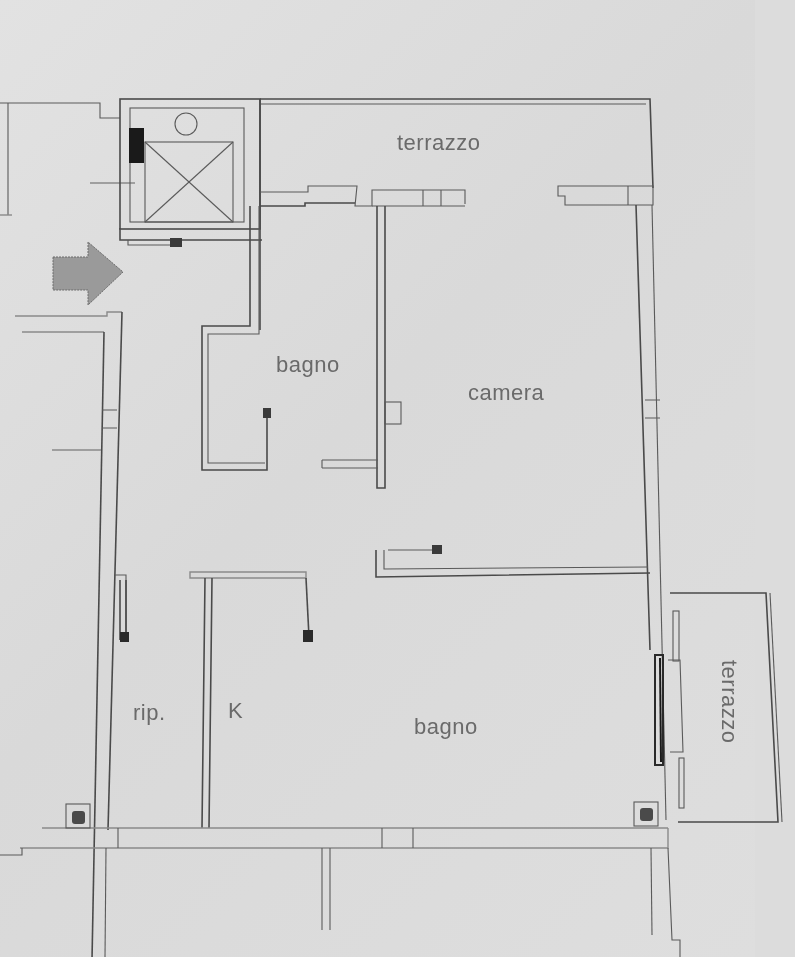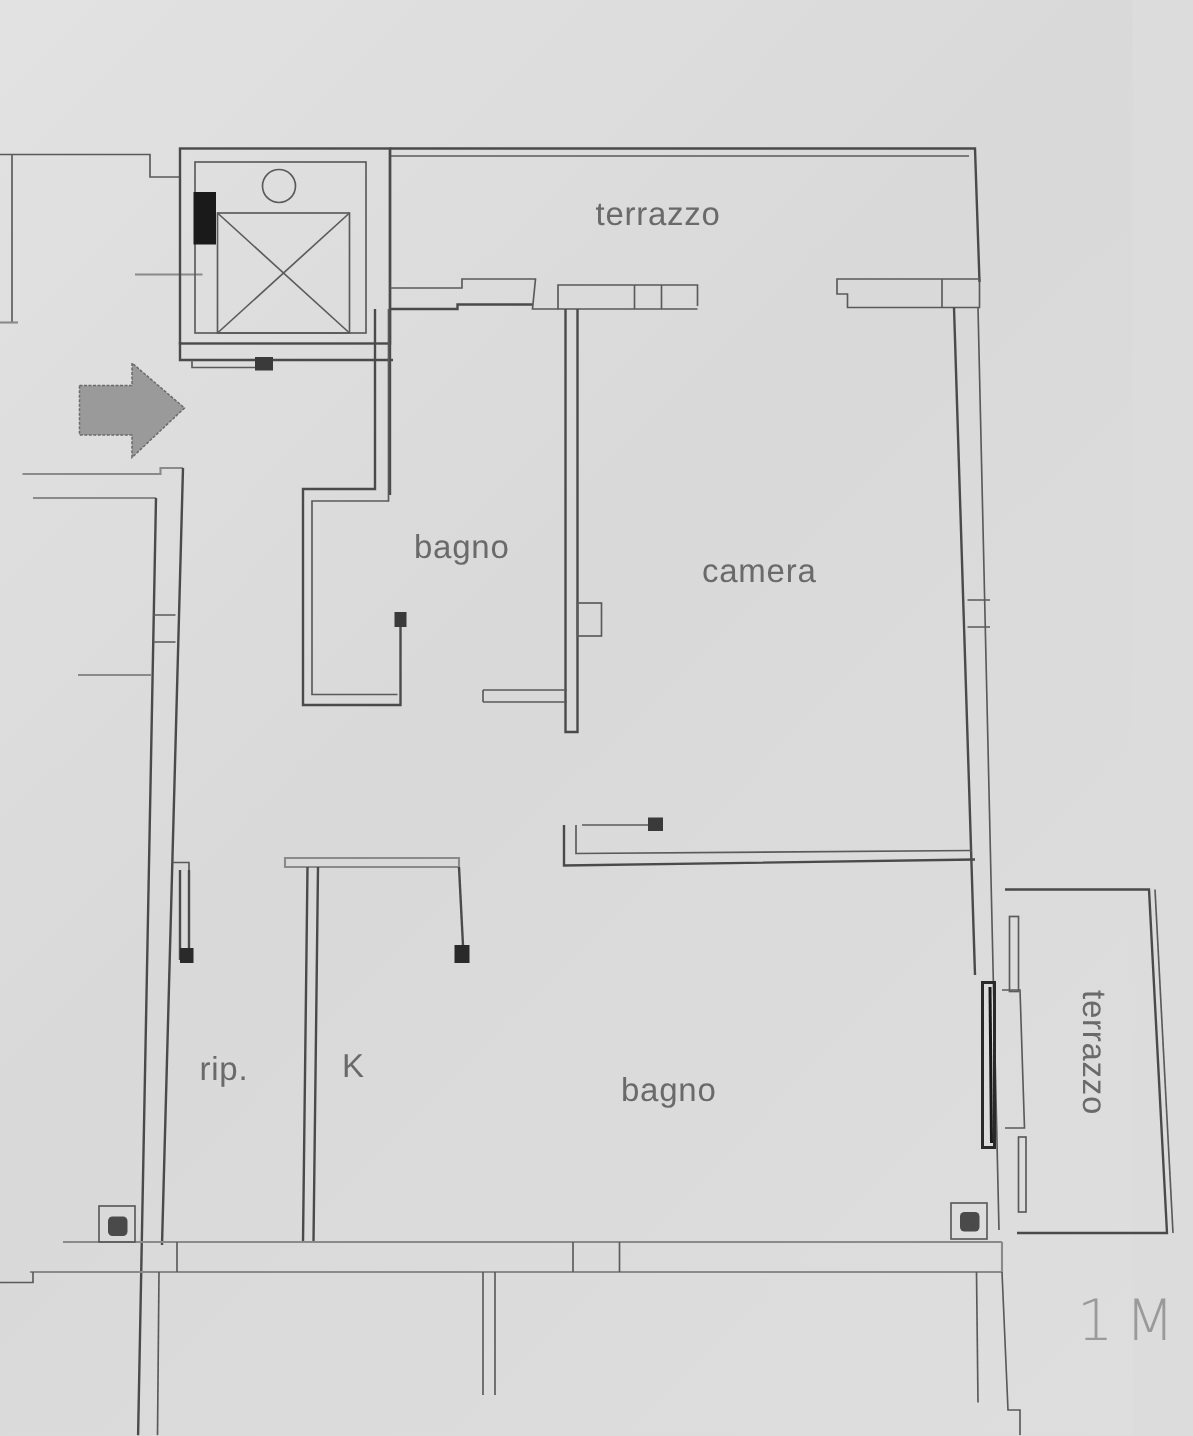--- a/index.html
+++ b/index.html
@@ -141,20 +141,19 @@
       <rect class="wall-thin" x="673" y="611" width="6" height="50"></rect>
       <rect class="wall-thin" x="679" y="758" width="5" height="50"></rect>
       <path class="wall-thin" d="M668 660 L680 660 L683 752 L670 752"></path>
       <rect x="655" y="655" width="8" height="110" fill="none" stroke="#2a2a2a" stroke-width="2"></rect>
       <line x1="660" y1="658" x2="661" y2="762" stroke="#1a1a1a" stroke-width="2"></line>
     </g>
   </svg>
 
   <div class="label" style="left:397px; top:130px;">terrazzo</div>
   <div class="label" style="left:260px; top:352px;margin-left:16px;">bagno</div>
-  <div class="label" style="left:468px; top:368px;">camera</div>
+  <div class="label" style="left:468px; top:380px;">camera</div>
   <div class="label" style="left:133px; top:700px;text-align:right;">rip.</div>
   <div class="label" style="left:228px; top:698px;">K</div>
   <div class="label" style="left:414px; top:714px;">bagno</div>
   <div class="label vert" style="left:742px; top:660px;">terrazzo</div>
 
-  <div class="handwrite" style="left:718px; top:858px;">1M</div>
 </div>
 
 </body></html>

